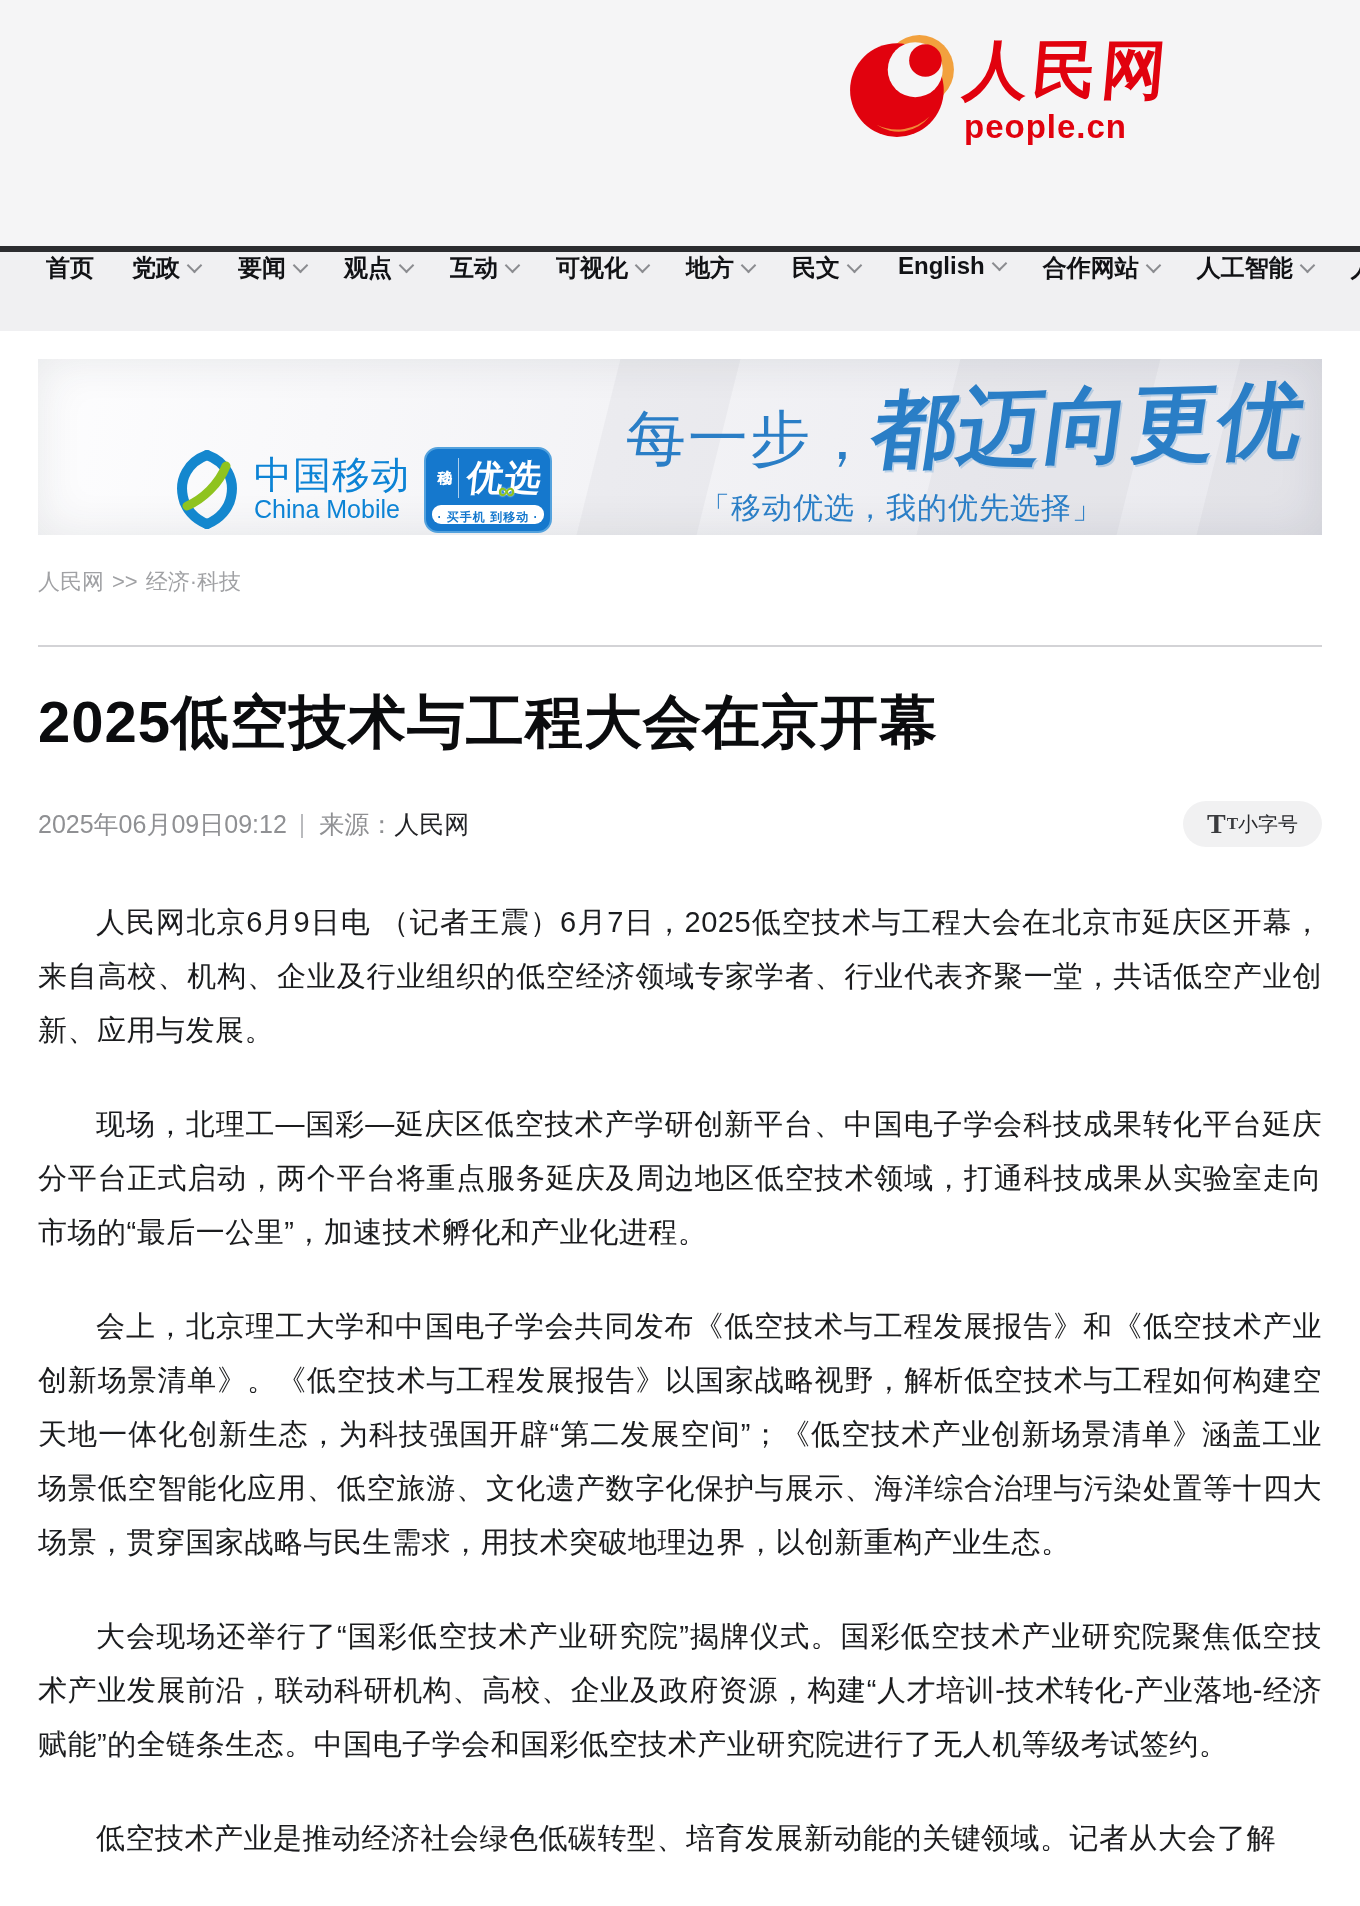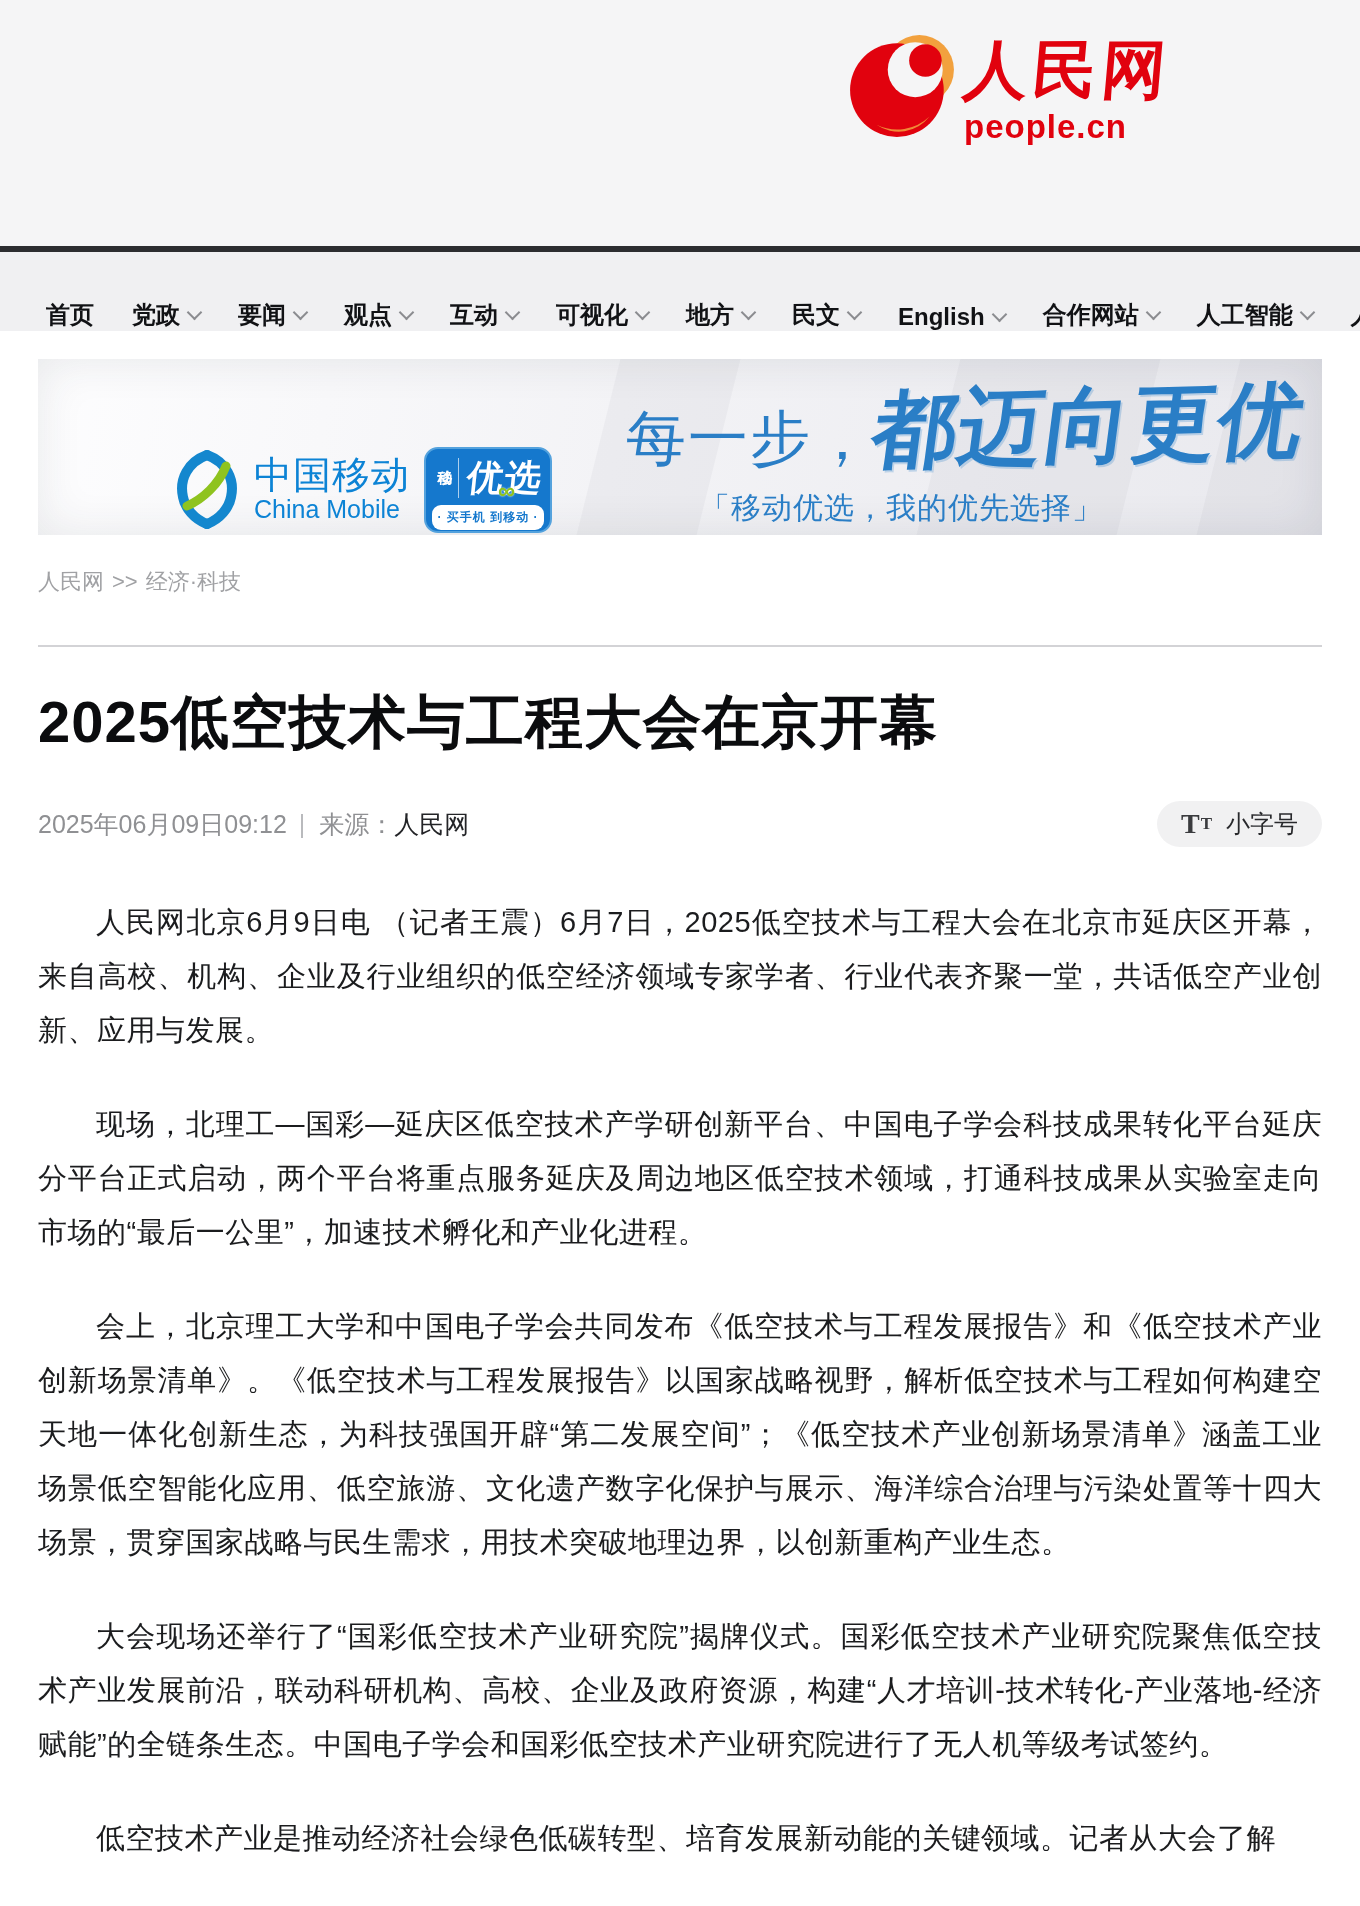--- a/index.html
+++ b/index.html
@@ -47,21 +47,21 @@
   
   .nav {
     height: 85px;
     background: #f0f0f2;
     border-top: 6px solid #2c2d30;
     overflow: hidden;
   }
   .nav ul {
     list-style: none;
     display: flex;
-    align-items: flex-end;
+    align-items: flex-start;
     height: 100%;
     padding-left: 46px;
     white-space: nowrap;
   }
   .nav li {
     display: flex;
     align-items: center;
     margin-right: 38px;
     font-size: 24px;
     font-weight: 600;
@@ -149,21 +149,21 @@
     position: absolute;
     left: 72px;
     top: 28px;
     font-size: 24px;
     font-weight: bold;
     color: #8fc31f;
     text-shadow: 0 0 2px #ffffff;
   }
   .badge-sub {
     margin-top: 3px;
-    height: 25px;
+    height: 19px;
     background: #ffffff;
     border-radius: 9px;
     font-size: 12px;
     font-weight: bold;
     color: #1578cd;
     text-align: center;
     line-height: 24px;
     letter-spacing: 1px;
   }
 
@@ -231,21 +231,21 @@
     height: 46px;
     padding: 0 24px;
     background: #f1f1f2;
     border: none;
     border-radius: 23px;
     cursor: pointer;
     font-family: "Liberation Sans", "DejaVu Sans", sans-serif;
   }
   .t-big { font-family: "Liberation Serif", "DejaVu Serif", serif; font-size: 28px; font-weight: bold; color: #3a3b3e; }
   .t-small { font-family: "Liberation Serif", "DejaVu Serif", serif; font-size: 17px; font-weight: bold; color: #3a3b3e; margin-left: 1px; }
-  .fontsize-label { font-size: 24px; color: #28292c; margin-left: 14px; }
+  .fontsize-label { font-size: 20px; color: #28292c; margin-left: 0; }
 
   .body-text { margin-top: 48px; }
   .body-text p {
     font-size: 29px;
     line-height: 54px;
     color: #1b1c1e;
     text-align: justify;
     text-indent: 2em;
     margin-bottom: 40px;
     letter-spacing: 0.5px;

